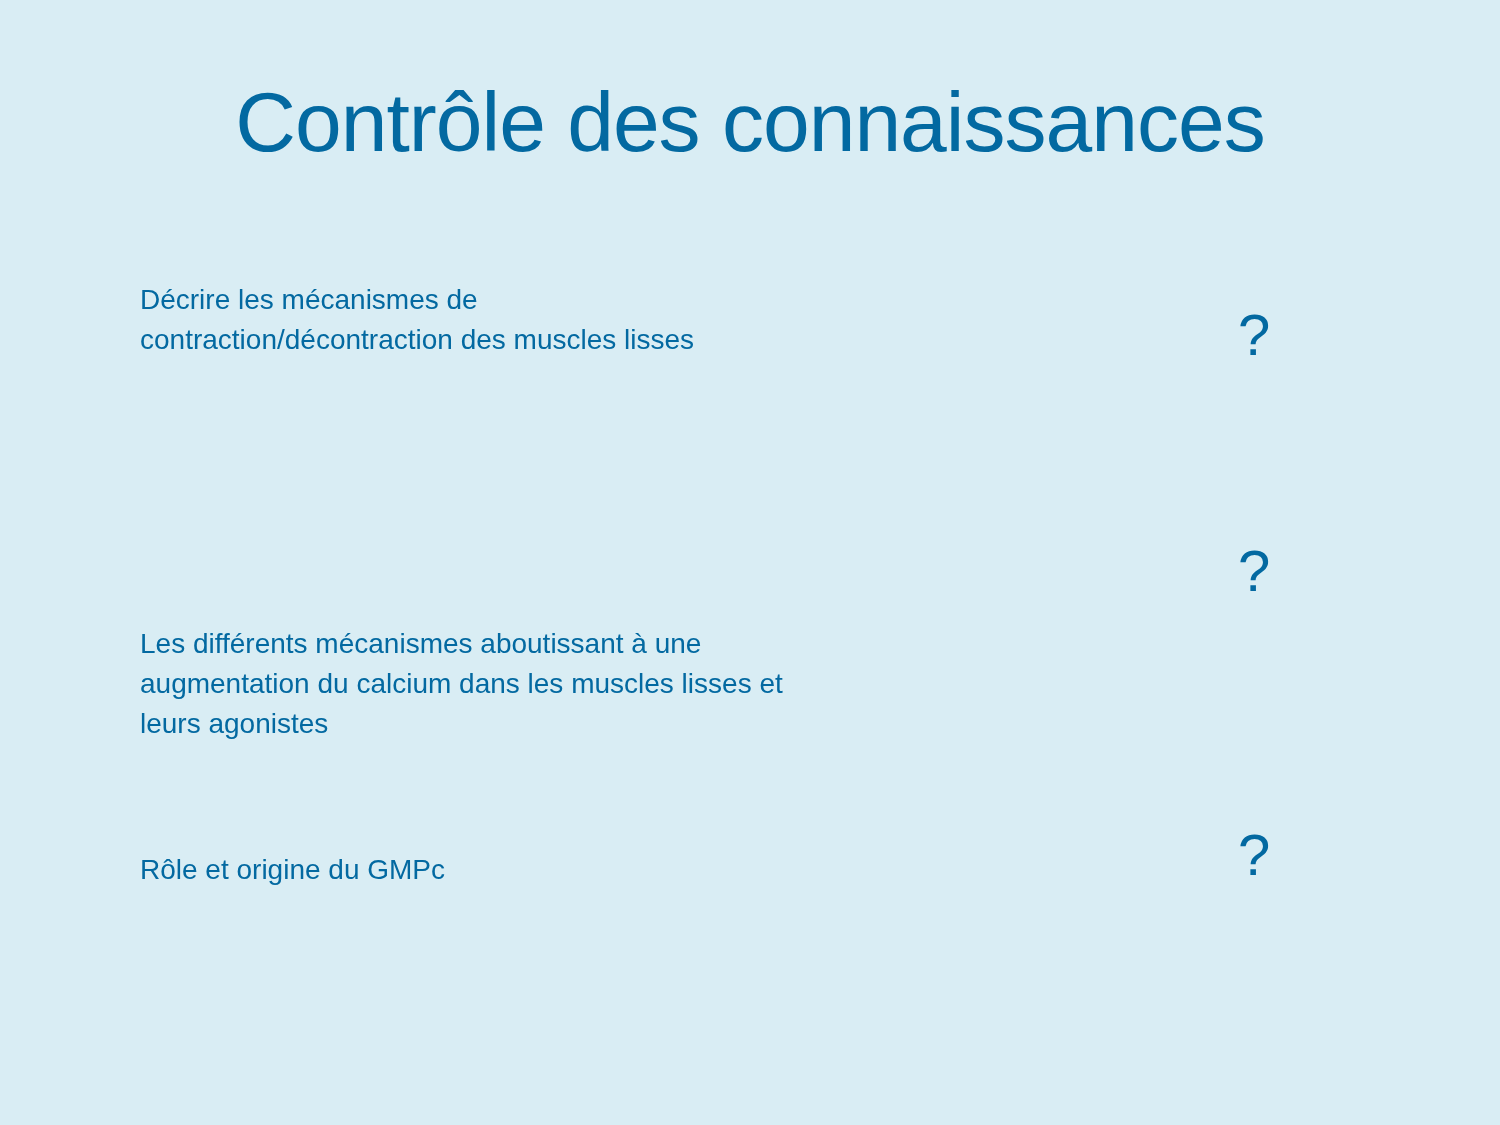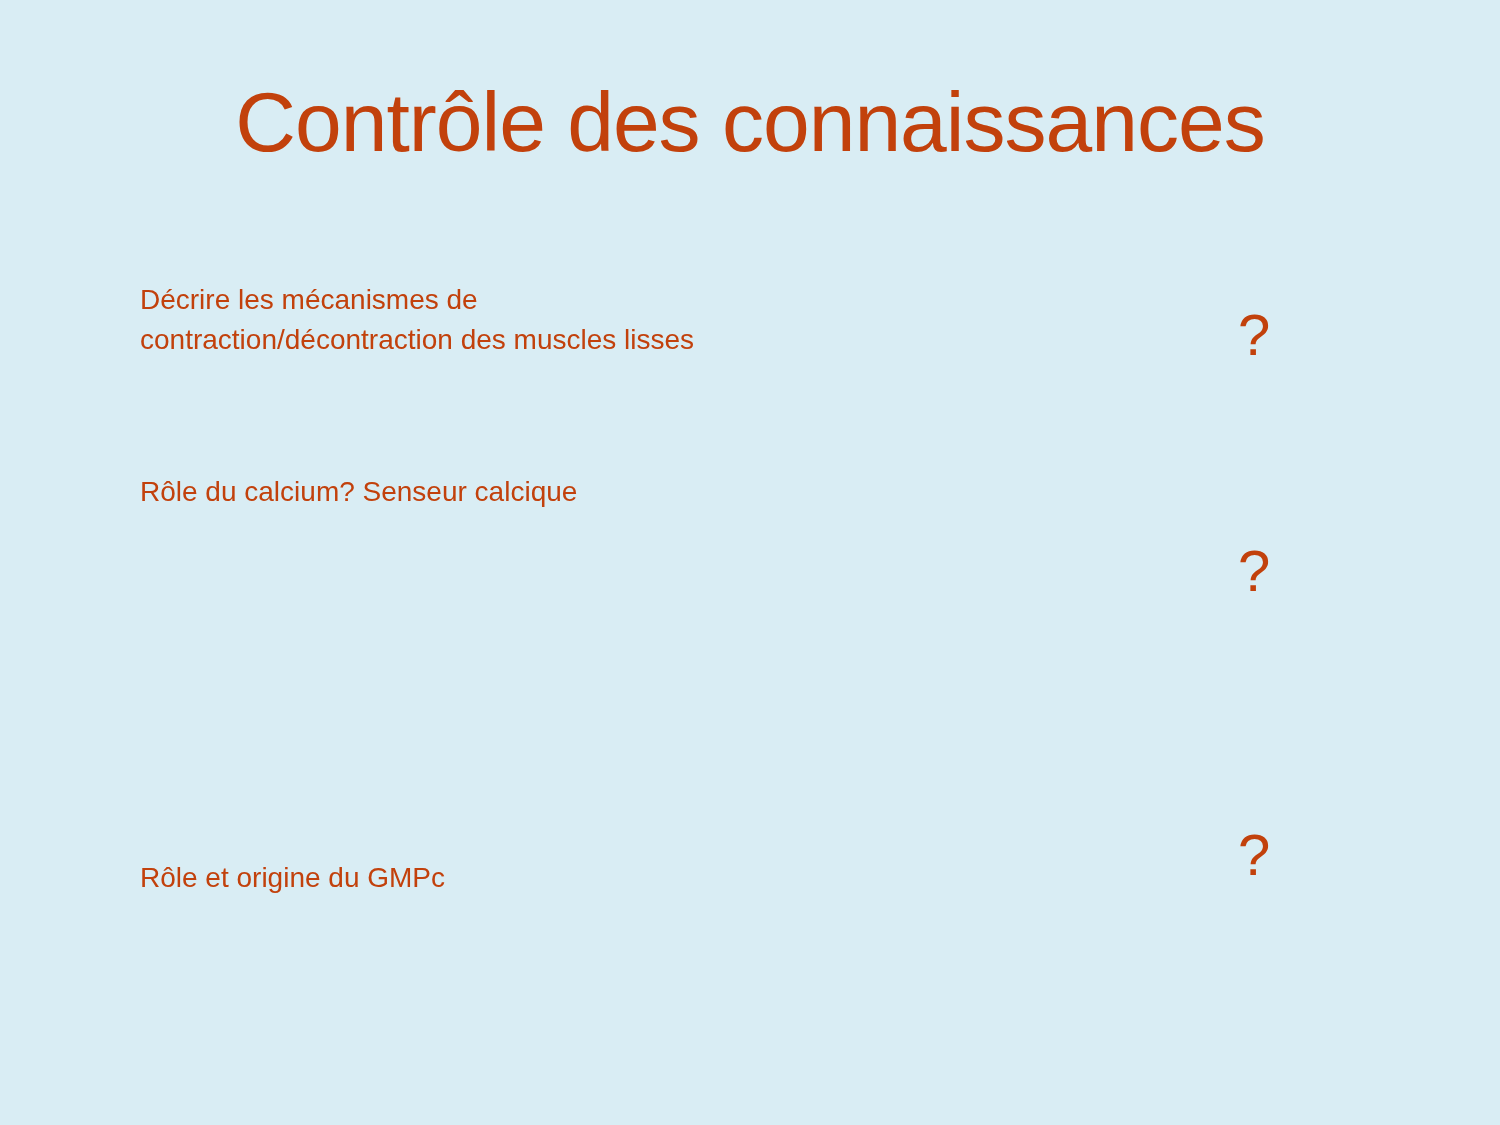--- a/index.html
+++ b/index.html
@@ -30,43 +30,45 @@
     position: absolute;
     left: 140px;
     width: 860px;
     font-size: 28px;
     line-height: 40px;
     white-space: pre-line;
   }
   .q1 { top: 280px; }
   .q2 { top: 472px; }
   .q3 { top: 624px; }
-  .q4 { top: 850px; margin-top: 8px; }
+  .q4 { top: 850px; }
   .q5 { top: 1005px; }
   .qmark {
     position: absolute;
     left: 1238px;
     font-size: 58px;
     line-height: 1;
   }
   .m1 { top: 306px; }
   .m2 { top: 542px; }
   .m3 { top: 826px; }
 </style>
 </head>
 <body>
 
-<div class="slide" style="background-color: rgb(217, 237, 244); color: #c2410c;">
+<div class="slide" style="background-color: rgb(217, 237, 244); color: #0369a1;">
   <h1 class="title">Contrôle des connaissances</h1>
 
   <div class="question q1">Décrire les mécanismes de
 contraction/décontraction des muscles lisses</div>
 
-  <div class="question q2">Rôle du calcium? Senseur calcique</div>
 
+  <div class="question q3">Les différents mécanismes aboutissant à une
+augmentation du calcium dans les muscles lisses et
+leurs agonistes</div>
 
   <div class="question q4">Rôle et origine du GMPc</div>
 
 
   <div class="qmark m1">?</div>
 
   <div class="qmark m2">?</div>
 
   <div class="qmark m3">?</div>
 </div>

